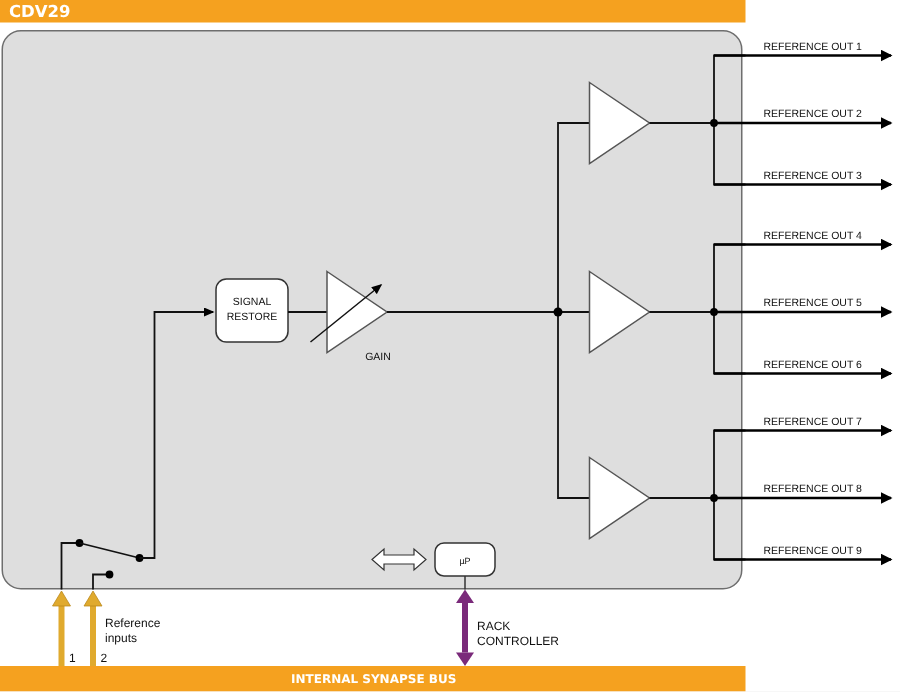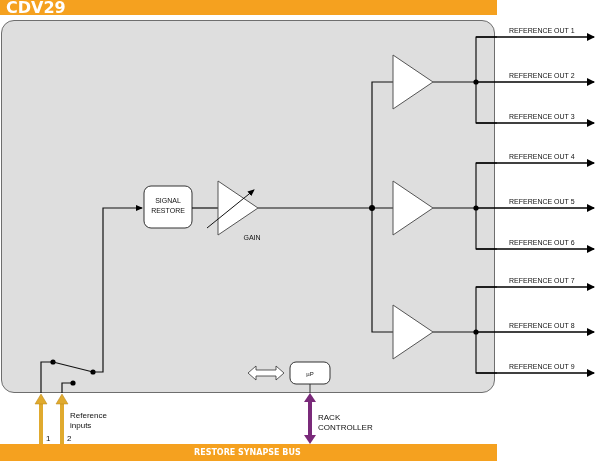--- a/index.html
+++ b/index.html
@@ -1,35 +1,35 @@
 <!DOCTYPE html>
 <html><head>
 <meta charset="utf-8">
 <style>
   html, body { margin:0; padding:0; background:#ffffff; }
   body { width:600px; height:461px; position:relative; overflow:hidden; font-family:"DejaVu Sans", sans-serif; }
   .header-bar { position:absolute; left:0; top:0; width:497px; height:15px; background:#f5a11f; }
-  .header-title { position:absolute; left:6px; top:0px; font-size:16px; font-weight:bold; color:#ffffff; line-height:15px; font-family:"DejaVu Sans", sans-serif; }
+  .header-title { position:absolute; left:6px; top:0px; font-size:11px; font-weight:bold; color:#ffffff; line-height:15px; font-family:"DejaVu Sans", sans-serif; }
   .panel { position:absolute; left:1px; top:20px; width:494px; height:373px; background:#dedede; border:1px solid #6e6e6e; border-radius:13px; box-sizing:border-box; }
   .bus-bar { position:absolute; left:0; top:444px; width:497px; height:17px; background:#f5a11f; }
   .bus-label { position:absolute; left:194px; top:444px; font-size:8px; font-weight:bold; color:#ffffff; line-height:17px; font-family:"DejaVu Sans", sans-serif; }
   svg.diagram { position:absolute; left:0; top:0; }
   .lbl { font-family:"Liberation Sans", sans-serif; font-size:7px; fill:#111; }
   .lbl8 { font-family:"Liberation Sans", sans-serif; font-size:8px; fill:#111; }
 </style>
 </head>
 <body>
 
 <div class="header-bar"></div>
 <div class="header-title">CDV29</div>
 
 <div class="panel"></div>
 
 <div class="bus-bar"></div>
-<div class="bus-label">RESTORE SYNAPSE BUS</div>
+<div class="bus-label">INTERNAL SYNAPSE BUS</div>
 
 <svg class="diagram" width="600" height="461" viewBox="0 0 600 461">
   <defs>
     <marker id="ah" markerWidth="8" markerHeight="8" refX="7" refY="4" orient="auto" markerUnits="userSpaceOnUse">
       <path d="M0,0 L8,4 L0,8 z" fill="#000"></path>
     </marker>
     <marker id="ahs" markerWidth="7" markerHeight="6" refX="6" refY="3" orient="auto" markerUnits="userSpaceOnUse">
       <path d="M0,0 L7,3 L0,6 z" fill="#000"></path>
     </marker>
   </defs>

